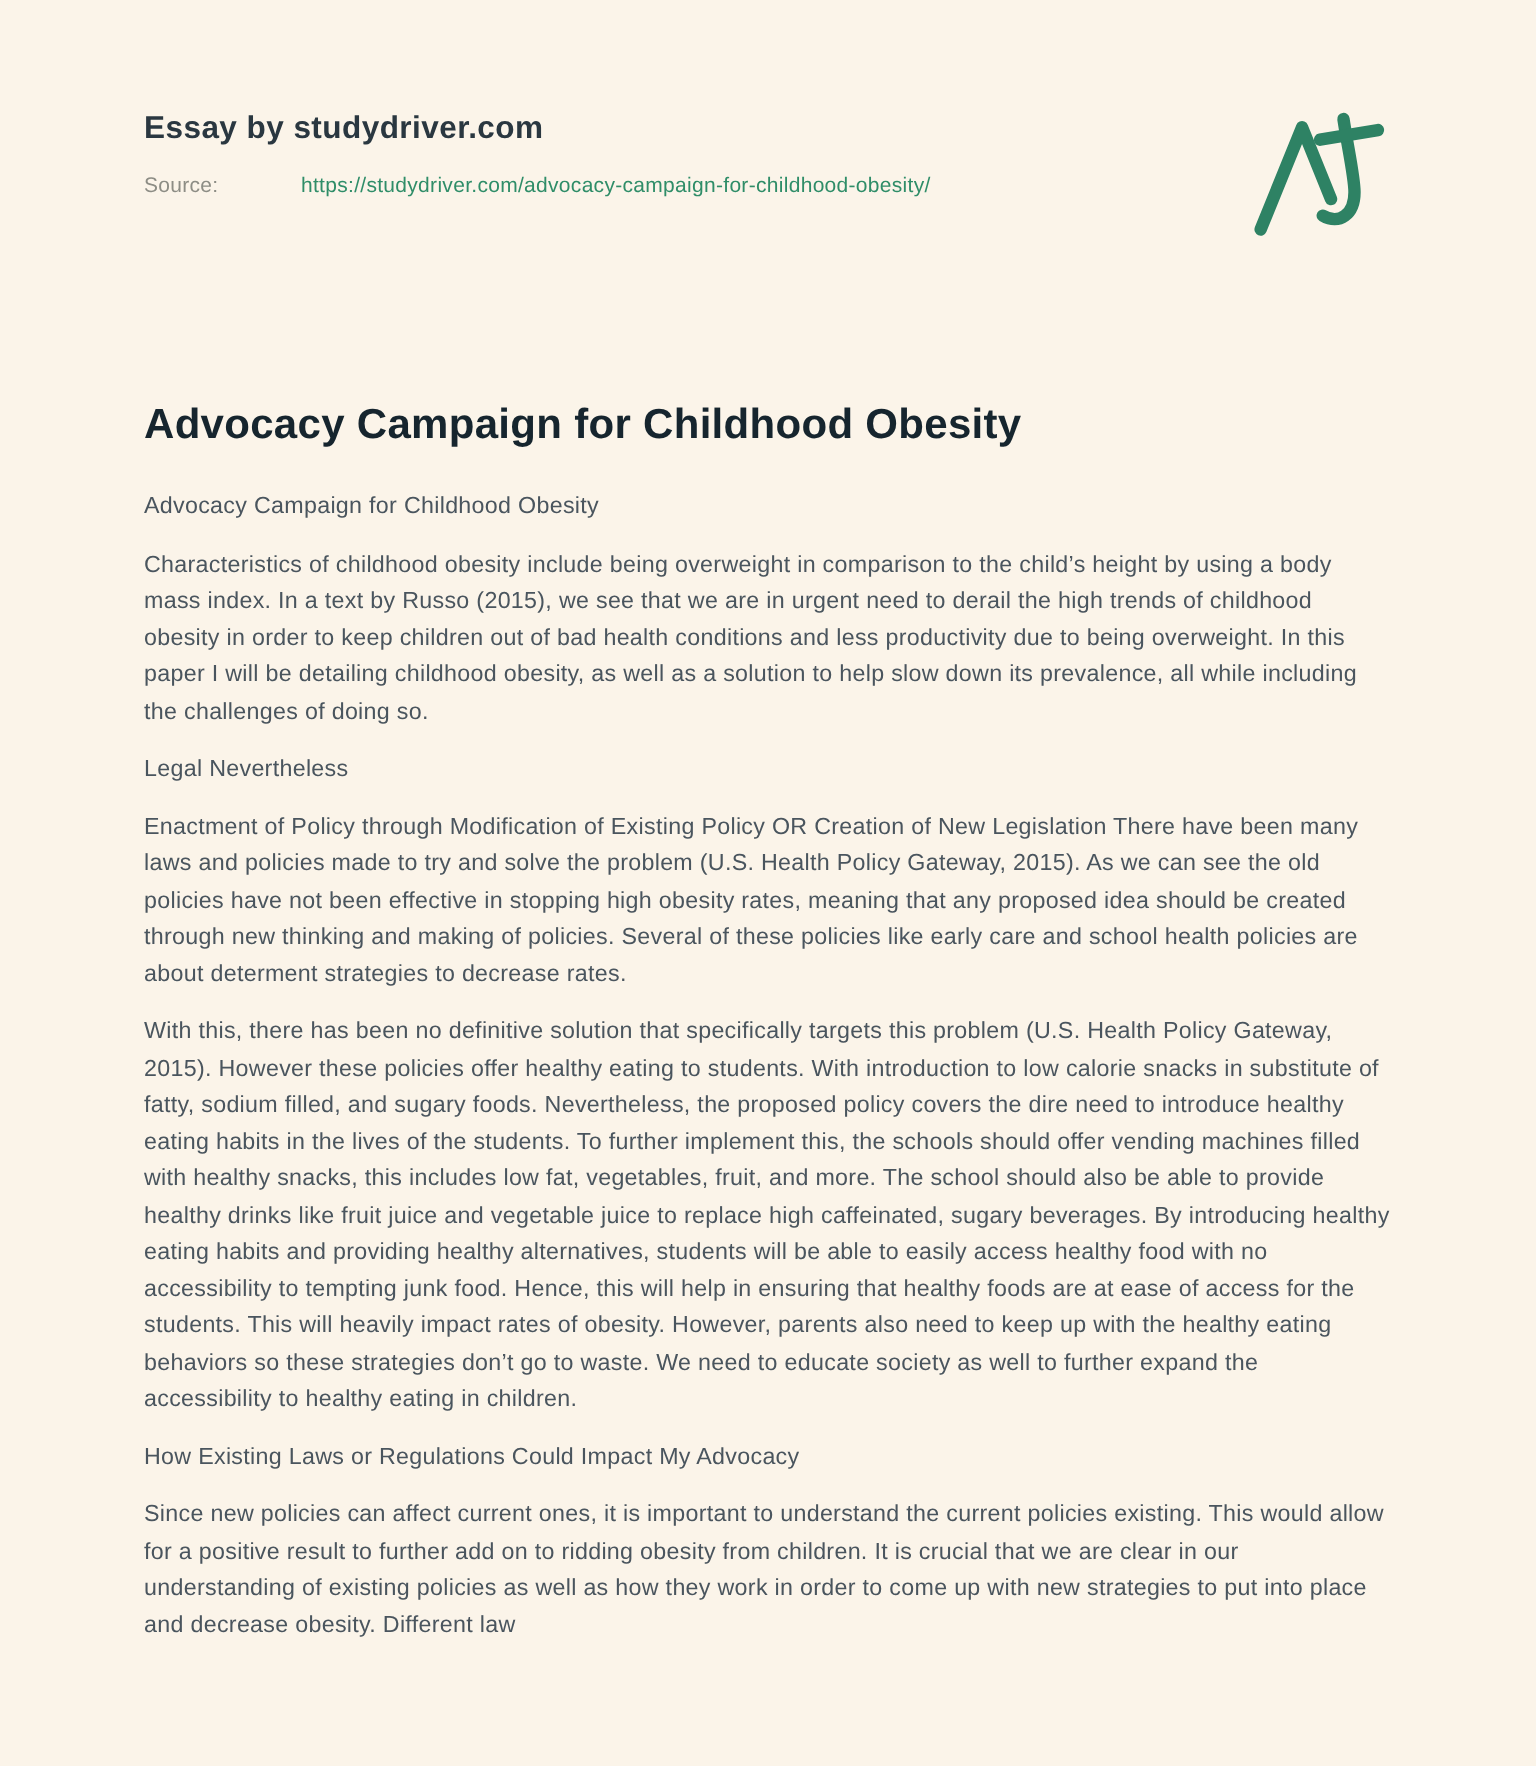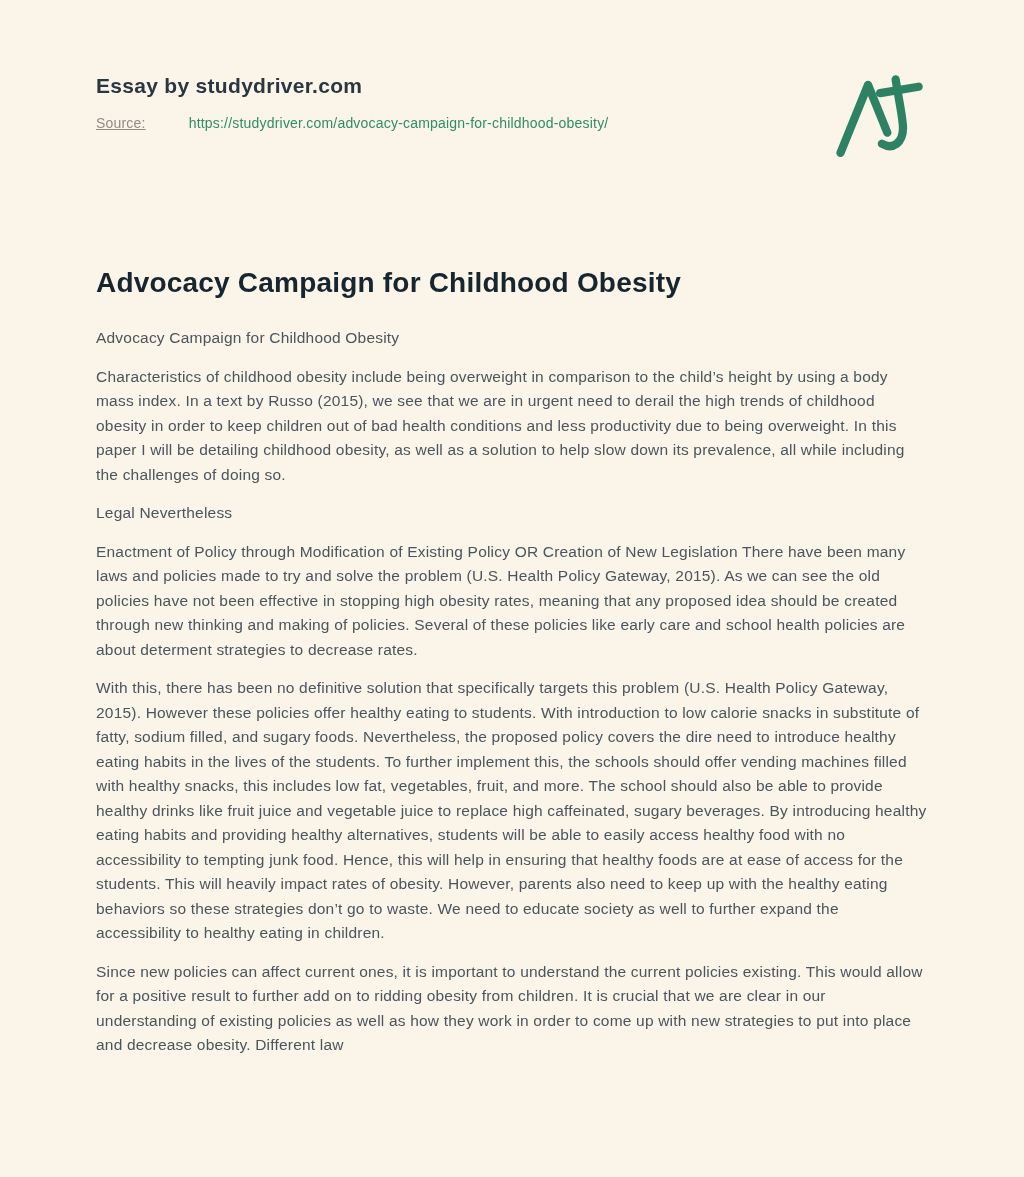--- a/index.html
+++ b/index.html
@@ -32,22 +32,21 @@
     color: #2a3740;
     letter-spacing: 0.3px;
   }
   .source-line {
     margin-top: 17px;
     font-size: 14px;
     letter-spacing: 0.2px;
   }
   .source-label {
     color: #8d8d85;
-    margin-right: 5px;
-    text-decoration: underline;
+    margin-right: 17px;
   }
   .source-url {
     color: #2f8d68;
     text-decoration: none;
     cursor: pointer;
     padding-left: 38px;
   }
   .logo {
     width: 96px;
     height: 92px;
@@ -104,17 +103,18 @@
   </header>
 
   <main>
     <h1 class="essay-title">Advocacy Campaign for Childhood Obesity</h1>
     <div class="paragraphs">
         <p>Advocacy Campaign for Childhood Obesity</p>
         <p>Characteristics of childhood obesity include being overweight in comparison to the child’s height by using a body mass index. In a text by Russo (2015), we see that we are in urgent need to derail the high trends of childhood obesity in order to keep children out of bad health conditions and less productivity due to being overweight. In this paper I will be detailing childhood obesity, as well as a solution to help slow down its prevalence, all while including the challenges of doing so.</p>
         <p>Legal Nevertheless</p>
         <p>Enactment of Policy through Modification of Existing Policy OR Creation of New Legislation There have been many laws and policies made to try and solve the problem (U.S. Health Policy Gateway, 2015). As we can see the old policies have not been effective in stopping high obesity rates, meaning that any proposed idea should be created through new thinking and making of policies. Several of these policies like early care and school health policies are about determent strategies to decrease rates.</p>
         <p>With this, there has been no definitive solution that specifically targets this problem (U.S. Health Policy Gateway, 2015). However these policies offer healthy eating to students. With introduction to low calorie snacks in substitute of fatty, sodium filled, and sugary foods. Nevertheless, the proposed policy covers the dire need to introduce healthy eating habits in the lives of the students. To further implement this, the schools should offer vending machines filled with healthy snacks, this includes low fat, vegetables, fruit, and more. The school should also be able to provide healthy drinks like fruit juice and vegetable juice to replace high caffeinated, sugary beverages. By introducing healthy eating habits and providing healthy alternatives, students will be able to easily access healthy food with no accessibility to tempting junk food. Hence, this will help in ensuring that healthy foods are at ease of access for the students. This will heavily impact rates of obesity. However, parents also need to keep up with the healthy eating behaviors so these strategies don’t go to waste. We need to educate society as well to further expand the accessibility to healthy eating in children.</p>
+        <p>How Existing Laws or Regulations Could Impact My Advocacy</p>
         <p>Since new policies can affect current ones, it is important to understand the current policies existing. This would allow for a positive result to further add on to ridding obesity from children. It is crucial that we are clear in our understanding of existing policies as well as how they work in order to come up with new strategies to put into place and decrease obesity. Different law</p>
       </div>
   </main>
 
 </div>
 
 </body></html>

